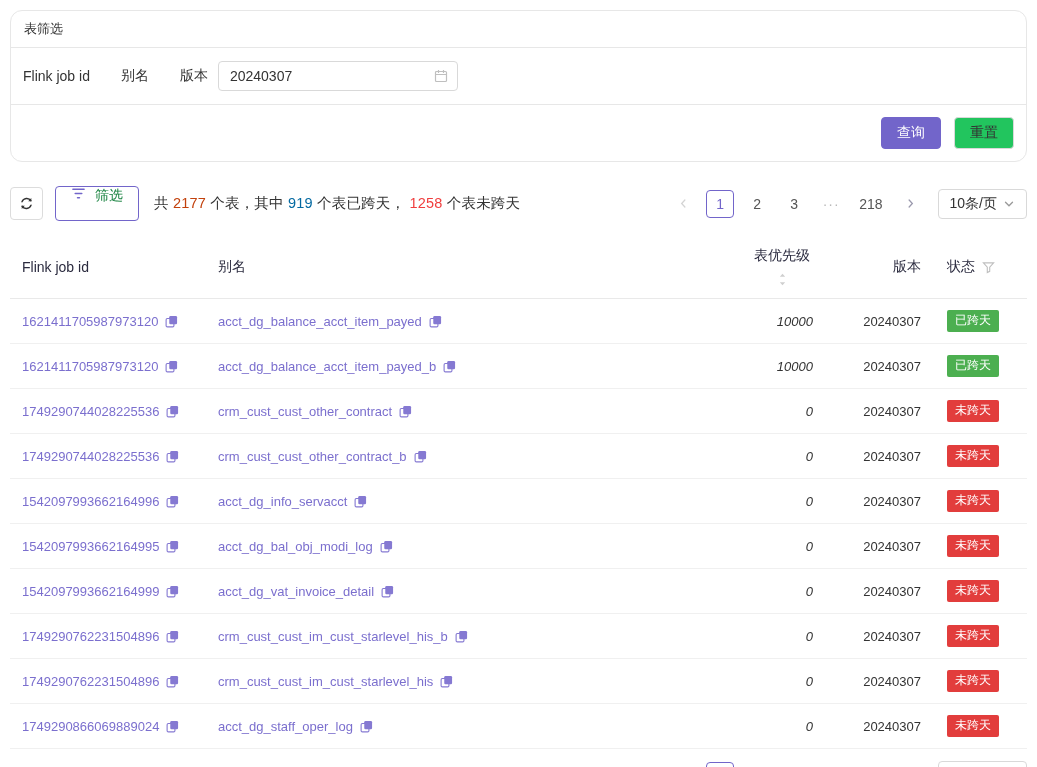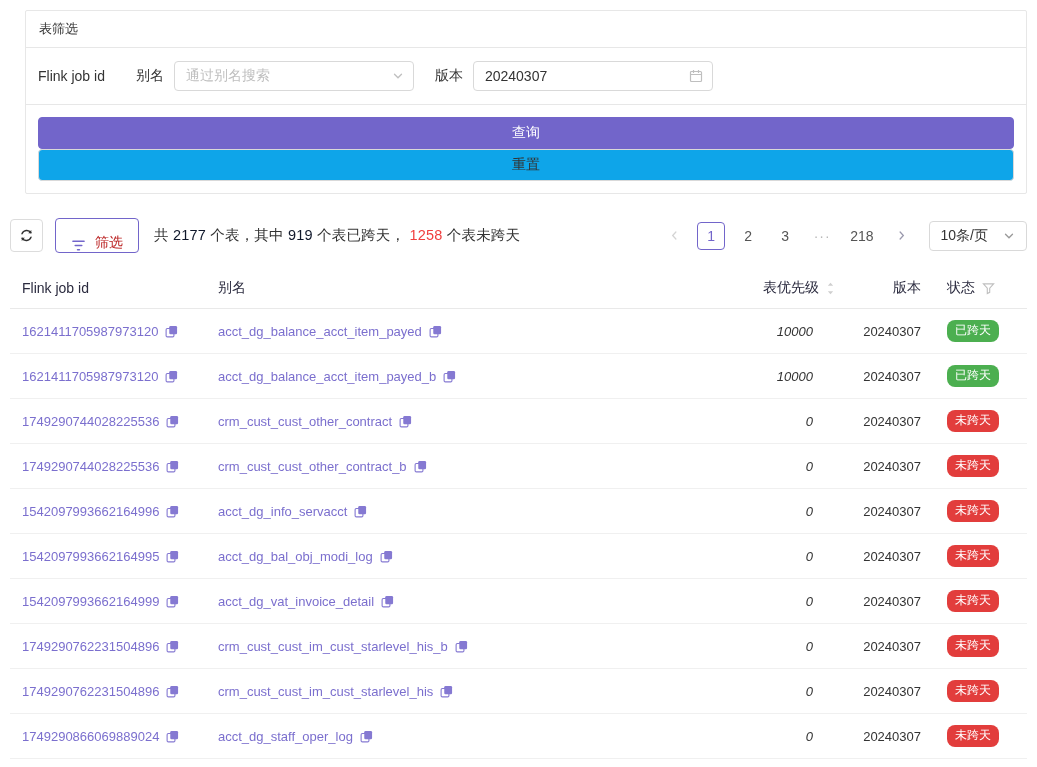--- a/index.html
+++ b/index.html
@@ -5,102 +5,94 @@
   * { box-sizing: border-box; }
   html,body { margin:0; padding:0; }
   body {
     width:1037px; height:767px; background:#fff; color:#333;
     font-family:"Liberation Sans","DejaVu Sans",sans-serif; font-size:14px;
     overflow:hidden;
   }
   .wrap { padding:10px; }
 
   
-  .panel { border:1px solid #e7e7e7; border-radius:2px; background:#fff;margin-left:15px; }
+  .panel { border:1px solid #e7e7e7; border-radius:12px; background:#fff; }
   .panel-title { padding:9px 13px; font-size:13px; color:#333; border-bottom:1px solid #e7e7e7; }
   .panel-form { display:flex; align-items:center; padding:13px 12px; border-bottom:1px solid #e7e7e7; }
   .field { display:flex; align-items:center; margin-right:21px; }
   .field:last-child { margin-right:0; }
   .field-label { margin-right:10px; font-size:14px; color:#333; white-space:nowrap; }
   .control { position:relative; width:240px; height:30px; border:1px solid #d9d9d9; border-radius:4px;
              display:flex; align-items:center; padding:0 28px 0 11px; background:#fff; }
   .control .txt { font-size:14px; white-space:nowrap; overflow:hidden; }
   .control .is-placeholder { color:#bfbfbf; }
   .control .is-value { color:#333; }
   .control .suffix { position:absolute; right:9px; top:50%; transform:translateY(-50%); display:flex; }
-  .panel-actions { display:flex; justify-content:flex-end; gap:0; padding:12px;flex-direction:column; }
+  .panel-actions { display:flex; justify-content:flex-end; gap:13px; padding:12px; }
   .btn { height:32px; padding:0 15px; border-radius:4px; font-size:14px; display:inline-flex;
          align-items:center; justify-content:center; cursor:pointer; }
   .btn-primary { background:#7265ca; border:1px solid #7265ca; color:#fff; }
-  .btn-default { background:#0ea5e9; border:1px solid #d9d9d9; color:#333; }
+  .btn-default { background:#22c55e; border:1px solid #d9d9d9; color:#333; }
 
   
   .toolbar { display:flex; align-items:center; margin-top:24px; }
   .icon-btn { width:33px; height:33px; border:1px solid #dcdcdc; border-radius:4px; background:#fff;
               display:flex; align-items:center; justify-content:center; cursor:pointer; }
   .filter-btn { margin-left:12px; height:35px; padding:0 15px; border:1px solid #7265ca; border-radius:4px;
-                background:#fff; color:#b91c1c; display:inline-flex; align-items:flex-end; gap:9px;
+                background:#fff; color:#15803d; display:inline-flex; align-items:flex-start; gap:9px;
                 font-size:14px; cursor:pointer; }
   .summary { margin-left:15px; font-size:14.5px; font-weight:500; color:#333; letter-spacing:.2px; }
   .summary .num { font-weight:500; }
   .spacer { flex:1; }
 
   
   .pager { display:flex; align-items:center; }
   .page-item { min-width:28px; height:28px; margin-left:9px; padding:0 5px; display:flex; align-items:center;
                justify-content:center; font-size:14px; color:#555; border-radius:4px; background:#fff; cursor:pointer; }
   .page-item.active { border:1px solid #7265ca; color:#7265ca; cursor:default; }
   .page-item.ellipsis { color:#b9b9b9; cursor:default; letter-spacing:1px; }
   .page-arrow { color:#9a99ad; }
   .page-arrow.disabled { color:#d4d4d4; cursor:default; }
   .size-select { height:30px; margin-left:13px; border:1px solid #d9d9d9; border-radius:4px; background:#fff;
-                 display:flex; align-items:center; gap:15px; padding:0 11px; font-size:14px; color:#333; cursor:pointer; }
+                 display:flex; align-items:center; gap:6px; padding:0 11px; font-size:14px; color:#333; cursor:pointer; }
 
   
   table { width:100%; border-collapse:collapse; table-layout:fixed; margin-top:16px; }
   thead th { font-size:14px; font-weight:500; color:#2b2b3f; text-align:left; padding:10px 12px 11px;
              border-bottom:1px solid #e9e9e9; }
   th .th-inner { display:flex; align-items:center; gap:7px; }
-  th.col-pri .th-inner { justify-content:flex-end; }
+  th.col-pri .th-inner { justify-content:flex-end;flex-direction:column; }
   th.col-ver { text-align:right; }
   tbody td { height:45px; padding:0 12px; font-size:13px; color:#333; border-bottom:1px solid #f0f0f0;
              white-space:nowrap; overflow:hidden; }
   td.col-pri { text-align:right; padding-right:34px;font-style:italic; }
   td.col-ver { text-align:right; padding-right:14px; }
   th.col-ver { padding-right:14px; }
   .cell-link { color:#7b6fce; display:inline-flex; align-items:center; gap:7px; }
   .copy-btn { display:inline-flex; cursor:pointer; }
-  .badge { display:inline-block; padding:3px 8px 4px; border-radius:8px; font-size:12px; color:#fff; line-height:1.2; }
+  .badge { display:inline-block; padding:3px 8px 4px; border-radius:2px; font-size:12px; color:#fff; line-height:1.2; }
 
   .bottom-bar { display:flex; justify-content:flex-end; align-items:center; margin-top:12px; }
   svg { display:block; }
 </style>
 </head>
 <body>
 
 <div class="wrap">
 
   <div class="panel">
     <div class="panel-title">表筛选</div>
 
     <div class="panel-form">
       <div class="field">
         <span class="field-label">Flink job id</span>
       </div>
 
       <div class="field">
         <span class="field-label">别名</span>
-        <div class="control">
-          <span class="txt is-placeholder">通过别名搜索</span>
-          <span class="suffix">
-            <svg viewBox="0 0 12 12" width="12" height="12">
-                <path d="M2.5 4.2L6 7.8l3.5-3.6" stroke="#bfbfbf" stroke-width="1.3" fill="none" stroke-linecap="round"></path>
-              </svg>
-          </span>
-        </div>
       </div>
 
       <div class="field">
         <span class="field-label">版本</span>
         <div class="control">
           <span class="txt is-value">20240307</span>
           <span class="suffix">
             <svg viewBox="0 0 14 14" width="14" height="14" fill="none" stroke="#bfbfbf" stroke-width="1.2">
               <rect x="1.5" y="2.5" width="11" height="10" rx="1"></rect>
               <path d="M4.5 1v3M9.5 1v3M1.5 5.5h11"></path>
@@ -133,21 +125,21 @@
     <button class="filter-btn">
       <span>
         <svg viewBox="0 0 16 14" width="15" height="13" fill="none" stroke="#7265ca" stroke-width="1.7" stroke-linecap="round">
           <path d="M2 2.5h12M4.5 7h7M7 11.5h2"></path>
         </svg>
       </span>
       <span>筛选</span>
     </button>
 
     <div class="summary">
-      <span>共 </span><span class="num" style="color:#0f172a">2177</span><span> 个表，其中 </span><span class="num" style="color:#0f172a">919</span><span> 个表已跨天， </span><span class="num" style="color:#f03e3e">1258</span><span> 个表未跨天</span>
+      <span>共 </span><span class="num" style="color:#c2410c">2177</span><span> 个表，其中 </span><span class="num" style="color:#0369a1">919</span><span> 个表已跨天， </span><span class="num" style="color:#f03e3e">1258</span><span> 个表未跨天</span>
     </div>
 
     <div class="spacer"></div>
     <div class="pager" id="pager-top">
         <span class="page-item page-arrow disabled">
           <svg viewBox="0 0 12 12" width="11" height="11">
             <path d="M7.5 2.2L4 6l3.5 3.8" stroke="currentColor" stroke-width="1.4" fill="none" stroke-linecap="round"></path>
           </svg>
         </span>
         <span class="page-item active">1</span>

